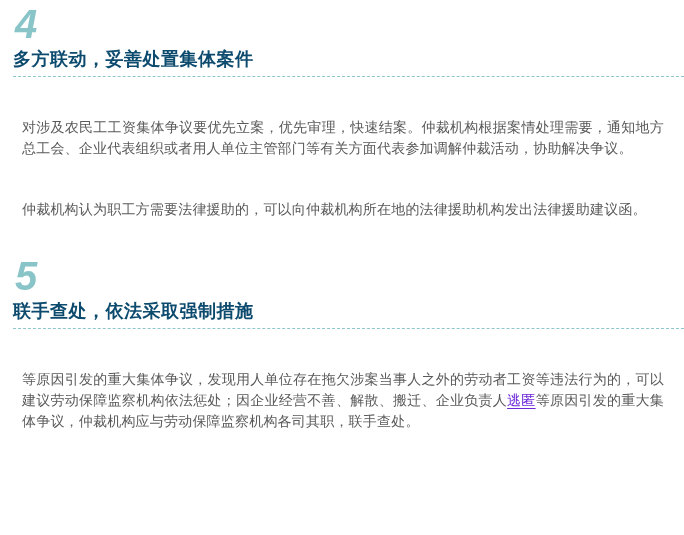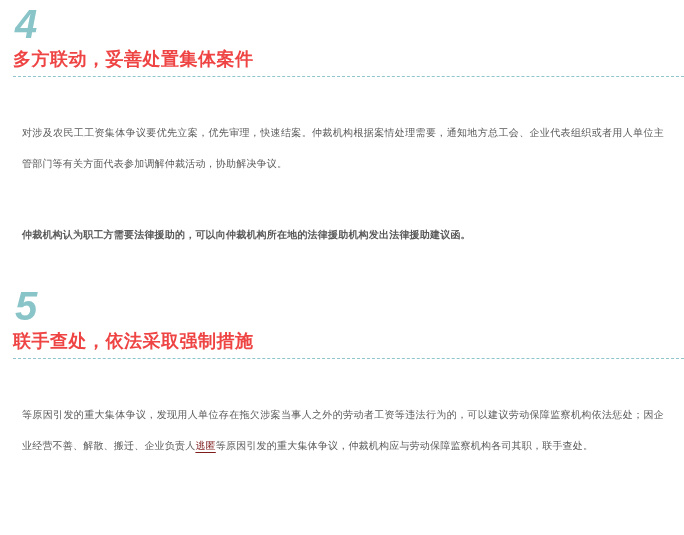--- a/index.html
+++ b/index.html
@@ -37,36 +37,35 @@
     font-style: italic;
     color: #89c4c8;
     letter-spacing: 0;
     padding-left: 2px;
   }
   .sec-title {
     margin: 5px 0 0 0;
     font-size: 18px;
     line-height: 20px;
     font-weight: bold;
-    color: #ef4444;
+    color: #0c4a6e;
     letter-spacing: 0.5px;
   }
   .para {
     margin: 40px 20px 0 22px;
-    font-size: 10px;
-    line-height: 31px;
+    font-size: 14px;
+    line-height: 21px;
     color: #595959;
     text-align: justify;
     letter-spacing: 0.2px;
   }
   .para.second {
-    font-weight: bold;
   }
   .term-link {
-    color: #7f1d1d;
+    color: #6d28d9;
     text-decoration: underline;
     text-underline-offset: 3px;
     cursor: pointer;
   }
 </style>
 </head>
 <body>
 
 <div class="page">
 

